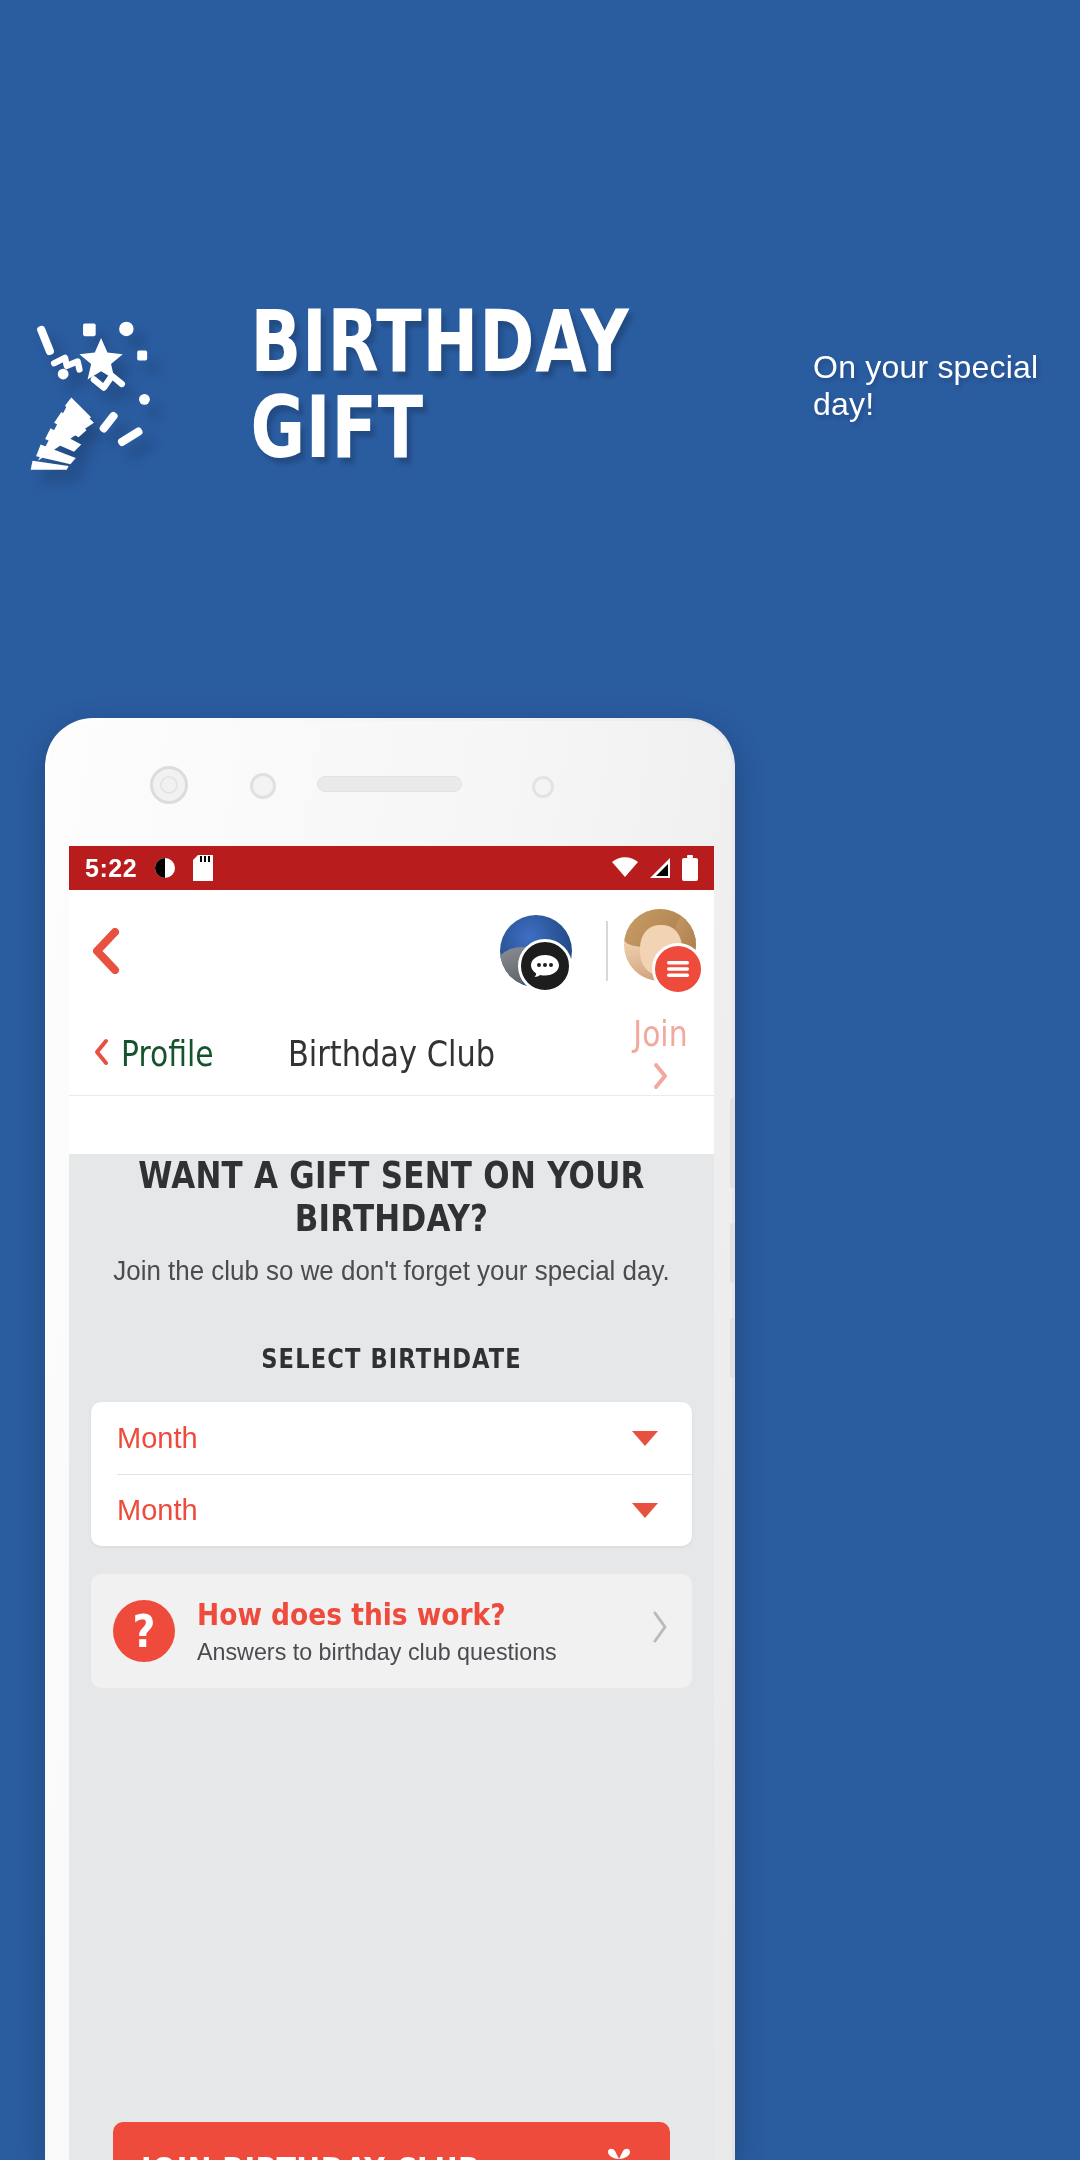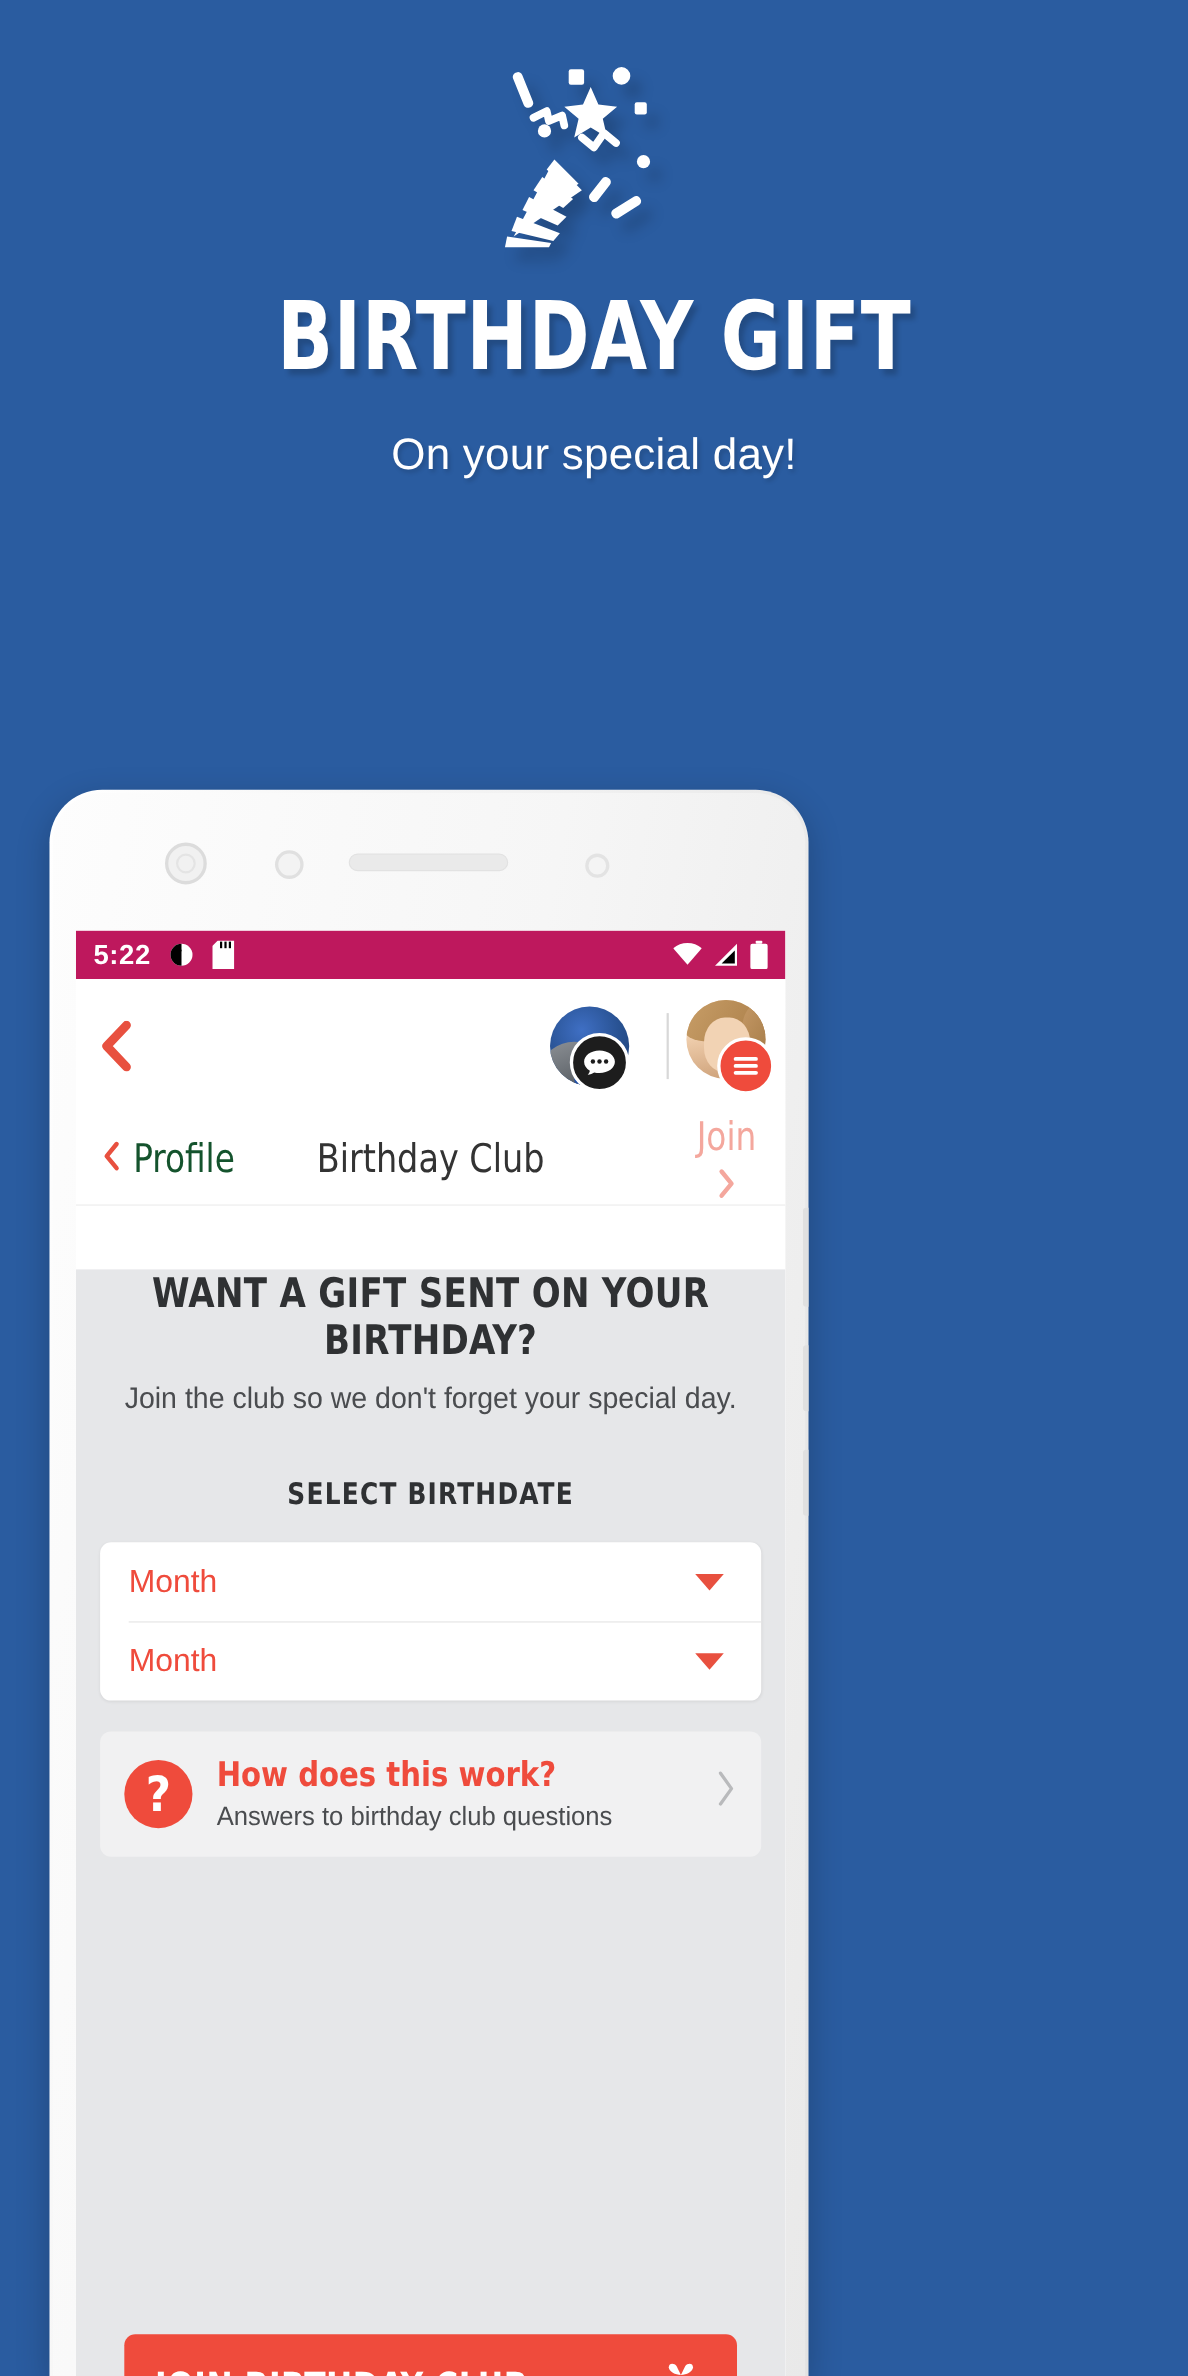--- a/index.html
+++ b/index.html
@@ -6,21 +6,21 @@
   html, body {
     width: 1080px; height: 2160px;
     font-family: "Liberation Sans", sans-serif;
     overflow: hidden;
   }
   body { background: #2a5ca0; position: relative; }
 
   
   .promo {
     position: absolute; top: 0; left: 0; width: 1080px; height: 730px;
-    display: flex; flex-direction: column; align-items: center;
+    display: flex; flex-direction: row; align-items: center;
   }
   .confetti-wrap {
     margin-top: 55px; width: 230px; height: 170px; position: relative;
     filter: drop-shadow(10px 12px 6px rgba(0,0,0,0.18));
   }
   .confetti-wrap svg { width: 100%; height: 100%; display: block; }
 
   .promo-title {
     margin-top: 38px;
     color: #ffffff;
@@ -28,21 +28,21 @@
     font-weight: 700;
     font-size: 86px;
     line-height: 1;
     letter-spacing: 1px;
     transform: scaleX(0.86);
     text-shadow: 5px 6px 5px rgba(0,0,0,0.18);
   }
   .promo-sub {
     margin-top: 42px;
     color: #ffffff;
-    font-size: 40px;
+    font-size: 32px;
     font-weight: 400;
     letter-spacing: .2px;
     text-shadow: 2px 3px 4px rgba(0,0,0,0.17);
   }
 
   
   .phone {
     position: absolute; left: 45px; top: 718px;
     width: 690px; height: 1442px;
     background: linear-gradient(100deg,#ffffff 0%,#f2f2f2 45%,#e2e2e2 100%);
@@ -87,21 +87,21 @@
 
   
   .screen {
     position: absolute; left: 24px; top: 128px;
     width: 645px; height: 1314px;
     background: #ffffff; overflow: hidden;
   }
 
   
   .statusbar {
-    height: 44px; background: #be185d; color: #fff;
+    height: 44px; background: #b91c1c; color: #fff;
     display: flex; align-items: center; padding: 0 16px;
     font-size: 24px; font-weight: 700;
   }
   .sb-left { display:flex; align-items:center; gap: 16px; }
   .sb-time { font-size: 25px; letter-spacing: .5px; }
   .sb-right { margin-left:auto; display:flex; align-items:center; gap: 10px; }
   .ico-wht { fill:#fff; display:block; }
 
   
   .topnav {

